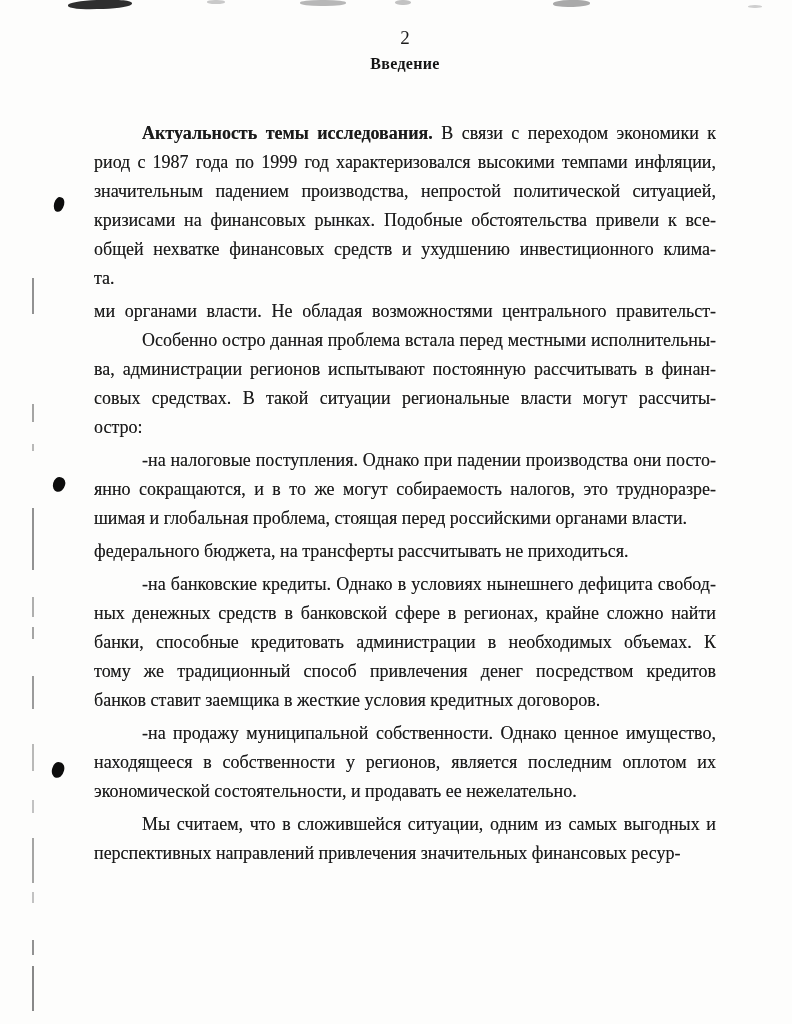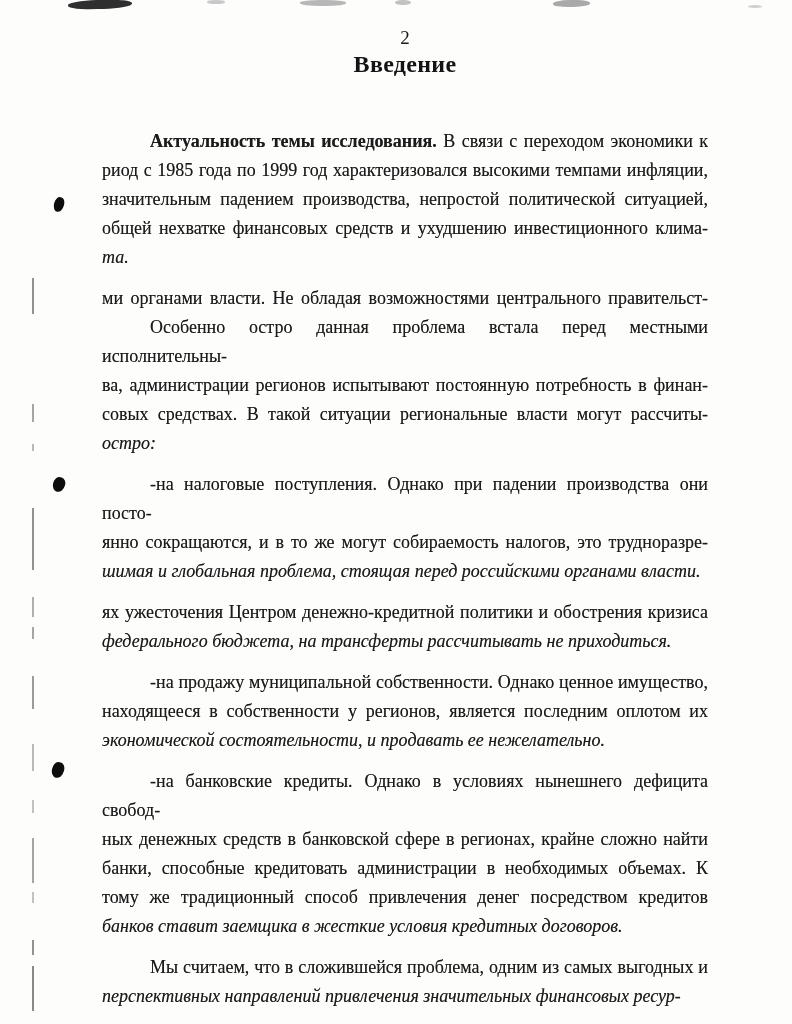--- a/index.html
+++ b/index.html
@@ -25,97 +25,97 @@
     font-size: 19px;
     line-height: 22px;
     color: #1b1b1b;
   }
   .doc-title {
     position: absolute;
     top: 50px;
     left: 90px;
     width: 630px;
     text-align: center;
-    font-size: 24px;
+    font-size: 16px;
     line-height: 28px;
     font-weight: bold;
     letter-spacing: 0.3px;
     color: #141414;
   }
   .body-text {
     position: absolute;
     top: 115px;
     left: 90px;
     width: 630px;
     font-size: 18px;
     line-height: 29px;
     text-shadow: 0 0 0.5px rgba(20,20,20,0.55);
   }
-  .para { margin: 12px; }
+  .para { margin: 4px; }
   .para .line {
     text-align: justify;
     text-align-last: justify;
     white-space: normal;
   }
   .para .line.first { text-indent: 48px; }
-  .para .line.last { text-align-last: left; font-style: italic; }
+  .para .line.last { text-align-last: left; }
   .para .line b { font-weight: bold; }
   
   .artifact { position: absolute; pointer-events: none; }
   .smudge { border-radius: 45%; }
   .blob { border-radius: 50% 45% 55% 50%; background: #0d0d0d; }
   .vseg { width: 2px; background: #3a3a3a; }
 </style>
 </head>
 <body>
 
 <div class="page">
 
   <div class="page-number">2</div>
 
   <div class="doc-title">Введение</div>
 
   <div class="body-text">
       <div class="para">
         <div class="line first"><b>Актуальность темы исследования.</b>  В связи с переходом экономики к</div>
-        <div class="line">риод с 1985 года по 1999 год характеризовался высокими темпами инфляции,</div>
+        <div class="line">риод с 1987 года по 1999 год характеризовался высокими темпами инфляции,</div>
         <div class="line">значительным падением производства, непростой политической ситуацией,</div>
+        <div class="line">кризисами на финансовых рынках. Подобные обстоятельства привели к все-</div>
         <div class="line">общей нехватке финансовых средств и ухудшению инвестиционного клима-</div>
         <div class="line last">та.</div>
       </div>
       <div class="para">
         <div class="line">ми органами власти. Не обладая возможностями  центрального правительст-</div>
         <div class="line first">Особенно остро данная проблема встала перед местными исполнительны-</div>
-        <div class="line">ва, администрации регионов испытывают постоянную потребность в финан-</div>
+        <div class="line">ва, администрации регионов испытывают постоянную рассчитывать в финан-</div>
         <div class="line">совых средствах. В такой ситуации региональные власти могут рассчиты-</div>
         <div class="line last">остро:</div>
       </div>
       <div class="para">
         <div class="line first">-на налоговые поступления. Однако при падении производства они посто-</div>
         <div class="line">янно сокращаются, и в то же могут собираемость налогов, это трудноразре-</div>
         <div class="line last">шимая и глобальная проблема, стоящая перед российскими органами власти.</div>
       </div>
       <div class="para">
-        <div class="line">ях ужесточения Центром денежно-кредитной политики и обострения кризиса</div>
         <div class="line last">федерального бюджета, на трансферты рассчитывать не приходиться.</div>
-      </div>
-      <div class="para">
-        <div class="line first">-на продажу муниципальной собственности. Однако ценное имущество,</div>
-        <div class="line">находящееся в собственности у регионов, является последним оплотом их</div>
-        <div class="line last">экономической состоятельности, и продавать ее нежелательно.</div>
       </div>
       <div class="para">
         <div class="line first">-на банковские кредиты. Однако в условиях нынешнего дефицита свобод-</div>
         <div class="line">ных денежных средств в банковской сфере в регионах, крайне сложно найти</div>
         <div class="line">банки, способные кредитовать администрации в необходимых объемах. К</div>
         <div class="line">тому же традиционный способ привлечения денег посредством кредитов</div>
         <div class="line last">банков ставит заемщика в жесткие условия кредитных договоров.</div>
       </div>
       <div class="para">
-        <div class="line first">Мы считаем, что в сложившейся проблема, одним  из самых выгодных и</div>
+        <div class="line first">-на продажу муниципальной собственности. Однако ценное имущество,</div>
+        <div class="line">находящееся в собственности у регионов, является последним оплотом их</div>
+        <div class="line last">экономической состоятельности, и продавать ее нежелательно.</div>
+      </div>
+      <div class="para">
+        <div class="line first">Мы считаем, что в сложившейся ситуации, одним  из самых выгодных и</div>
         <div class="line last">перспективных направлений привлечения значительных  финансовых ресур-</div>
       </div>
     </div>
 
   <div>
       <div class="artifact smudge" style="left: 68px; top: 0px; width: 64px; height: 9px; background: rgb(47, 47, 47); transform: rotate(-2deg);"></div>
       <div class="artifact smudge" style="left: 207px; top: 0px; width: 18px; height: 4px; background: rgb(201, 201, 201); transform: rotate(0deg);"></div>
       <div class="artifact smudge" style="left: 300px; top: 0px; width: 46px; height: 6px; background: rgb(183, 183, 183); transform: rotate(0deg);"></div>
       <div class="artifact smudge" style="left: 395px; top: 0px; width: 16px; height: 5px; background: rgb(194, 194, 194); transform: rotate(0deg);"></div>
       <div class="artifact smudge" style="left: 553px; top: 0px; width: 37px; height: 7px; background: rgb(169, 169, 169); transform: rotate(-1deg);"></div>

